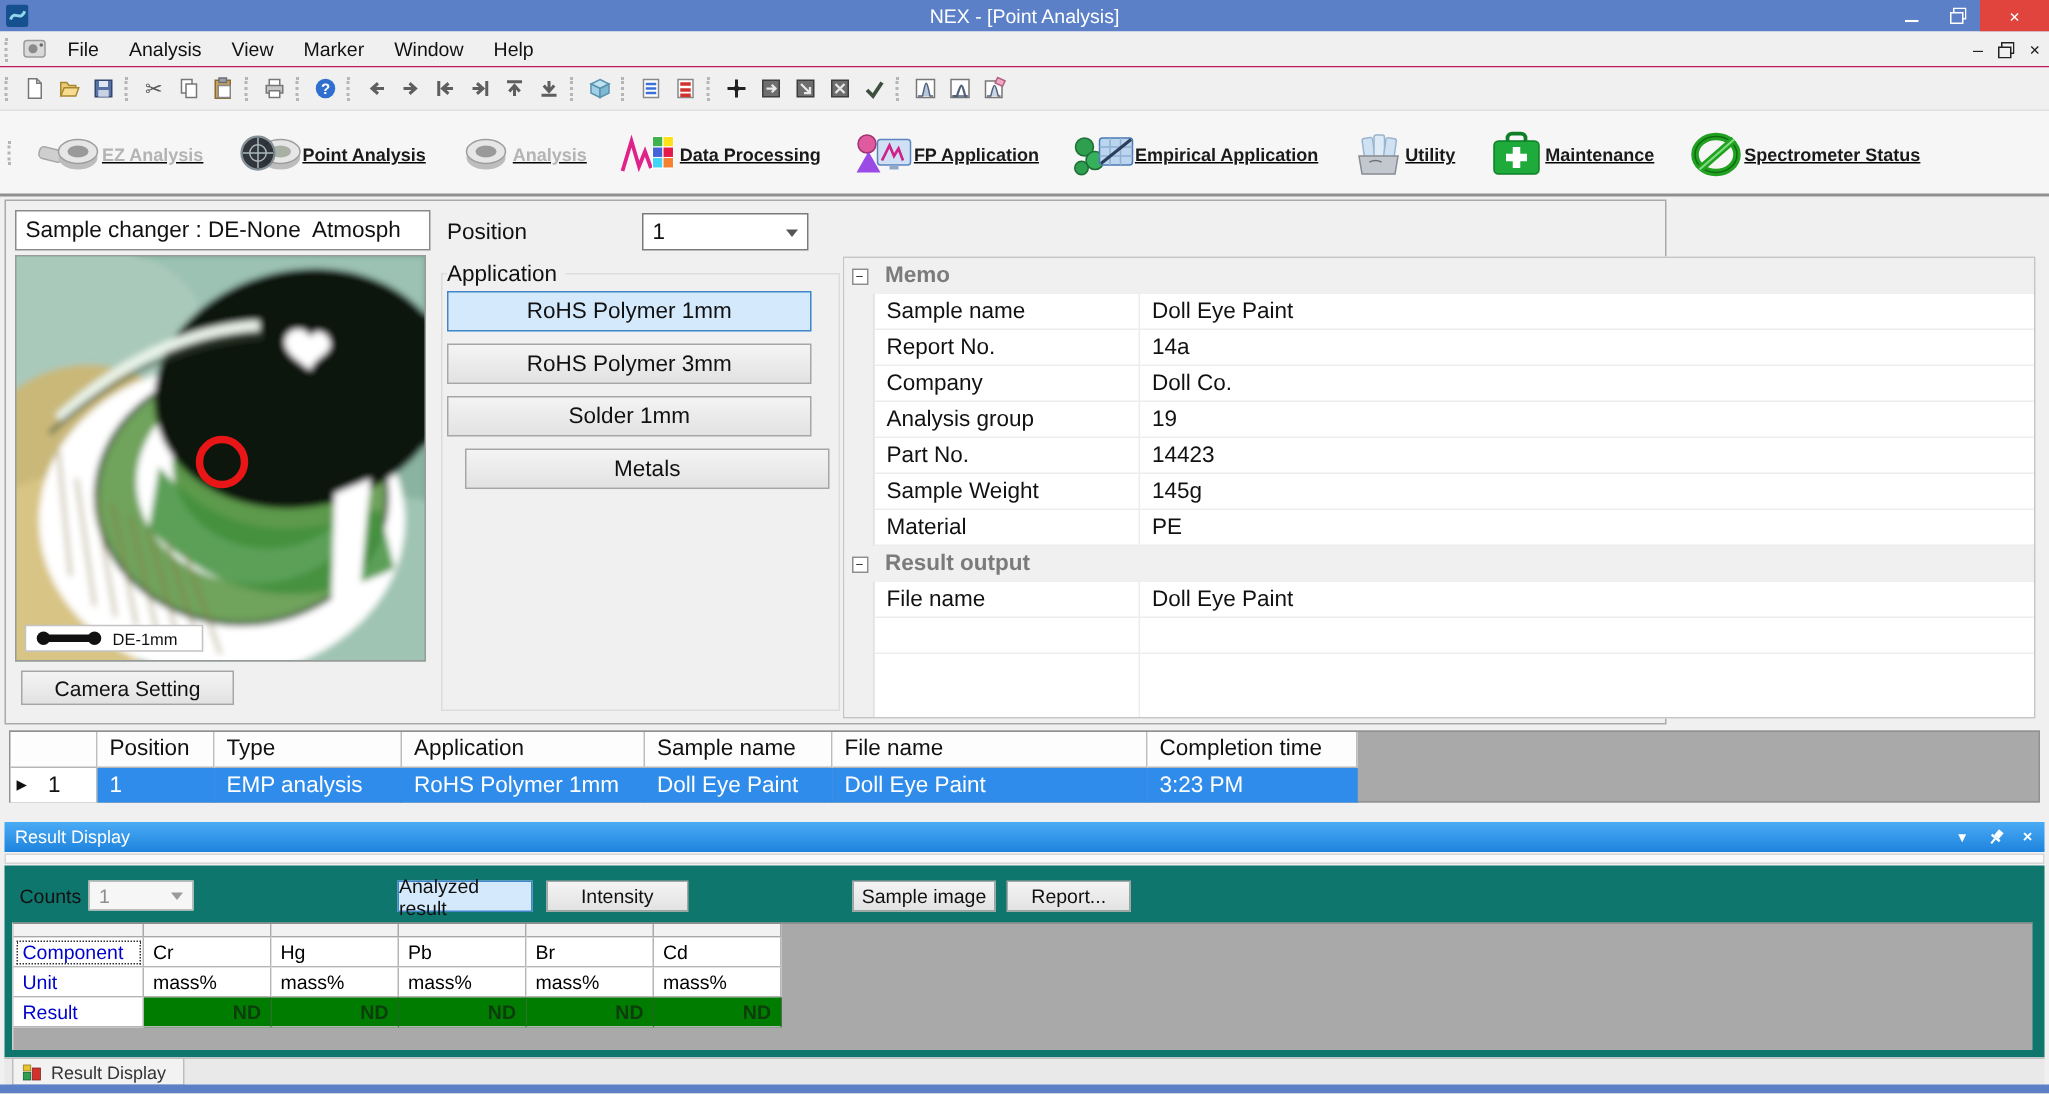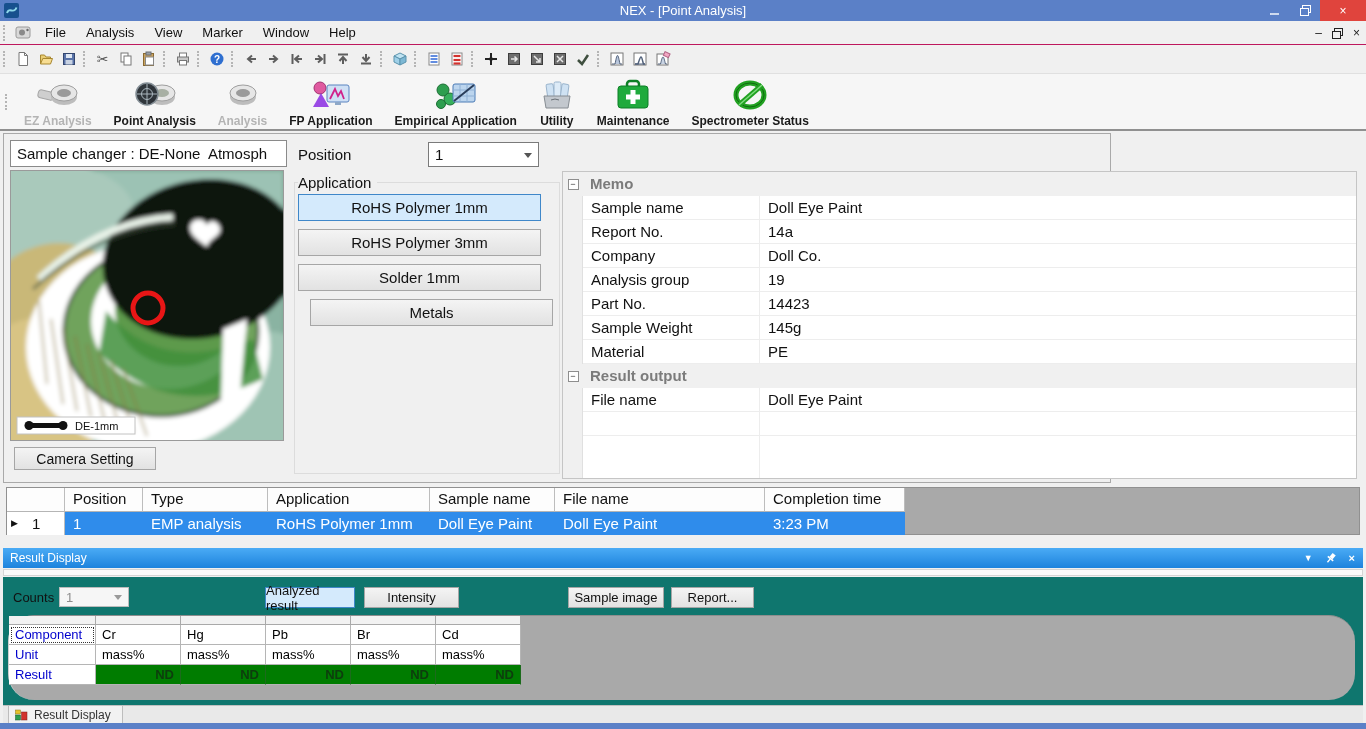--- a/index.html
+++ b/index.html
@@ -22,21 +22,21 @@
   .mdictrl { position:absolute; right:6px; top:0; height:24px; display:flex; gap:10px; align-items:center; color:#222; font-size:12px; }
 
   
   .toolbar { left:0; top:45px; width:1366px; height:29px; background:#f0f0f0; display:flex; align-items:center; border-bottom:1px solid #e0e0e0; }
   .tb { width:23px; height:23px; display:flex; align-items:center; justify-content:center; border:1px solid transparent; border-radius:2px; }
   .tb svg { display:block; }
   .tb .glyph { font-size:14px; color:#555; }
 
   
   .ribbon { left:0; top:74px; width:1366px; height:57px; background:#f6f6f6; border-bottom:2px solid #909090; display:flex; align-items:center; padding-left:2px; }
-  .rbtn { height:54px; padding:2px 11px 0 11px; display:flex; flex-direction:column; align-items:center; justify-content:flex-start; }
+  .rbtn { height:54px; padding:2px 11px 0 11px; display:flex; flex-direction:row; align-items:center; justify-content:flex-start;text-decoration:underline; }
   .rbtn .ricon { height:36px; display:flex; align-items:center; }
   .rlabel { font-size:12px; font-weight:600; color:#1a1a1a; white-space:nowrap; margin-top:1px; }
   .rbtn.dis .rlabel { color:#b4b4b4; }
 
   
   .form { left:3px; top:133px; width:1108px; height:350px; background:#f0f0f0; border:1px solid #a9a9a9; }
   .changer { left:6px; top:6px; width:277px; height:27px; background:#fff; border:1px solid #8a8a8a; font-size:15px; line-height:25px; padding-left:6px; white-space:pre; overflow:hidden; color:#111; }
   .camera { left:6px; top:36px; width:274px; height:271px; border:1px solid #9a9a9a; background:#7ca894; }
   .camera svg { display:block; }
   .btn { background:linear-gradient(#f4f4f4,#e2e2e2); border:1px solid #a6a6a6; font-size:15px; color:#111; display:flex; align-items:center; justify-content:center; font-family:"Liberation Sans",sans-serif; }
@@ -74,21 +74,21 @@
   .qsel .arr { font-size:9px; color:#111; margin-right:14px; }
 
   
   .rd-title { left:3px; top:548px; width:1360px; height:20px; background:linear-gradient(#4aabf5,#1d83dd); color:#fff; font-size:12px; display:flex; align-items:center; padding-left:7px; }
   .rd-icons { position:absolute; right:8px; display:flex; gap:12px; align-items:center; color:#fff; font-size:11px; }
   .rd-strip { left:3px; top:569px; width:1360px; height:7px; background:#fafafa; border:1px solid #d5d5d5; }
   .rd-body { left:3px; top:577px; width:1360px; height:128px; background:#0f766e; }
   .sbtn { position:absolute; height:21px; background:linear-gradient(#f4f4f4,#e2e2e2); border:1px solid #a6a6a6; font-size:13px; color:#111; display:flex; align-items:center; justify-content:center; }
   .sbtn.sel { background:#d4eafc; border:1px solid #3f87c9; }
 
-  .rgrid { position:absolute; left:5px; top:38px; width:1347px; height:85px; background:#a9a9a9; border-top:1px solid #8e8e8e; border-left:1px solid #cfcfcf;border-radius:26px; }
+  .rgrid { position:absolute; left:5px; top:38px; width:1347px; height:85px; background:#a9a9a9; border-top:1px solid #8e8e8e; border-left:1px solid #cfcfcf; }
   .rt-hrow { display:flex; height:9px; }
   .rt-hcell { background:#f2f2f2; border-right:1px solid #a9a9a9; border-bottom:1px solid #a9a9a9; }
   .rtrow { display:flex; height:20px; }
   .rtcell { background:#fff; border-right:1px solid #b5b5b5; border-bottom:1px solid #b5b5b5; font-size:13px; line-height:19px; padding-left:6px; white-space:nowrap; }
   .rt-rowhead { color:#0000cd; }
   .rt-rowhead.focus { outline:1px dotted #333; outline-offset:-3px; }
   .rtcell.green { background:#007c00; color:#0d3d0d; text-align:right; padding-right:6px; padding-left:0; font-weight:bold; border-right:1px solid #1c6b1c; }
 
   .rd-tabbar { left:3px; top:705px; width:1360px; height:18px; background:#e9e9e9; border-top:1px solid #c0c0c0; }
   .rd-tab { position:absolute; left:5px; top:0; width:115px; height:18px; background:#f2f2f2; border:1px solid #bdbdbd; border-top:none; display:flex; align-items:center; gap:6px; padding-left:6px; font-size:12px; color:#333; }
@@ -338,20 +338,34 @@
     </div>
     <div class="rbtn dis">
       <span class="ricon">
           <svg width="36" height="34">
             <ellipse cx="18" cy="19" rx="13" ry="8" fill="#bdbdbd"></ellipse>
             <ellipse cx="18" cy="15" rx="13" ry="8" fill="#e6e6e6" stroke="#9e9e9e"></ellipse>
             <ellipse cx="18" cy="15" rx="7" ry="4" fill="#9a9a9a"></ellipse>
           </svg>
         </span>
       <span class="rlabel">Analysis</span>
+    </div>
+    <div class="rbtn">
+      <span class="ricon">
+          <svg width="40" height="34">
+            <path d="M2 28 L8 8 L13 25 L17 15 L21 26" stroke="#e0218a" stroke-width="2.5" fill="none"></path>
+            <rect x="22" y="5" width="7" height="7" fill="#3cb44b" stroke="#fff" stroke-width="0.7"></rect>
+            <rect x="29" y="5" width="7" height="7" fill="#ffe119" stroke="#fff" stroke-width="0.7"></rect>
+            <rect x="22" y="12" width="7" height="7" fill="#4363d8" stroke="#fff" stroke-width="0.7"></rect>
+            <rect x="29" y="12" width="7" height="7" fill="#e6194b" stroke="#fff" stroke-width="0.7"></rect>
+            <rect x="22" y="19" width="7" height="7" fill="#42d4f4" stroke="#fff" stroke-width="0.7"></rect>
+            <rect x="29" y="19" width="7" height="7" fill="#f58231" stroke="#fff" stroke-width="0.7"></rect>
+          </svg>
+        </span>
+      <span class="rlabel">Data Processing</span>
     </div>
     <div class="rbtn">
       <span class="ricon">
           <svg width="40" height="34">
             <circle cx="9" cy="10" r="6" fill="#e05aa0" stroke="#a23270"></circle>
             <path d="M2 29 L10 15 L18 29 Z" fill="#8a2be2" opacity="0.85"></path>
             <rect x="16" y="7" width="22" height="17" rx="2" fill="#cfe0f5" stroke="#5b84c0"></rect>
             <path d="M19 21 L24 11 L27 18 L30 13 L33 21" stroke="#d0218a" stroke-width="1.8" fill="none"></path>
             <rect x="24" y="24" width="6" height="3" fill="#8ea8c8"></rect>
           </svg>

